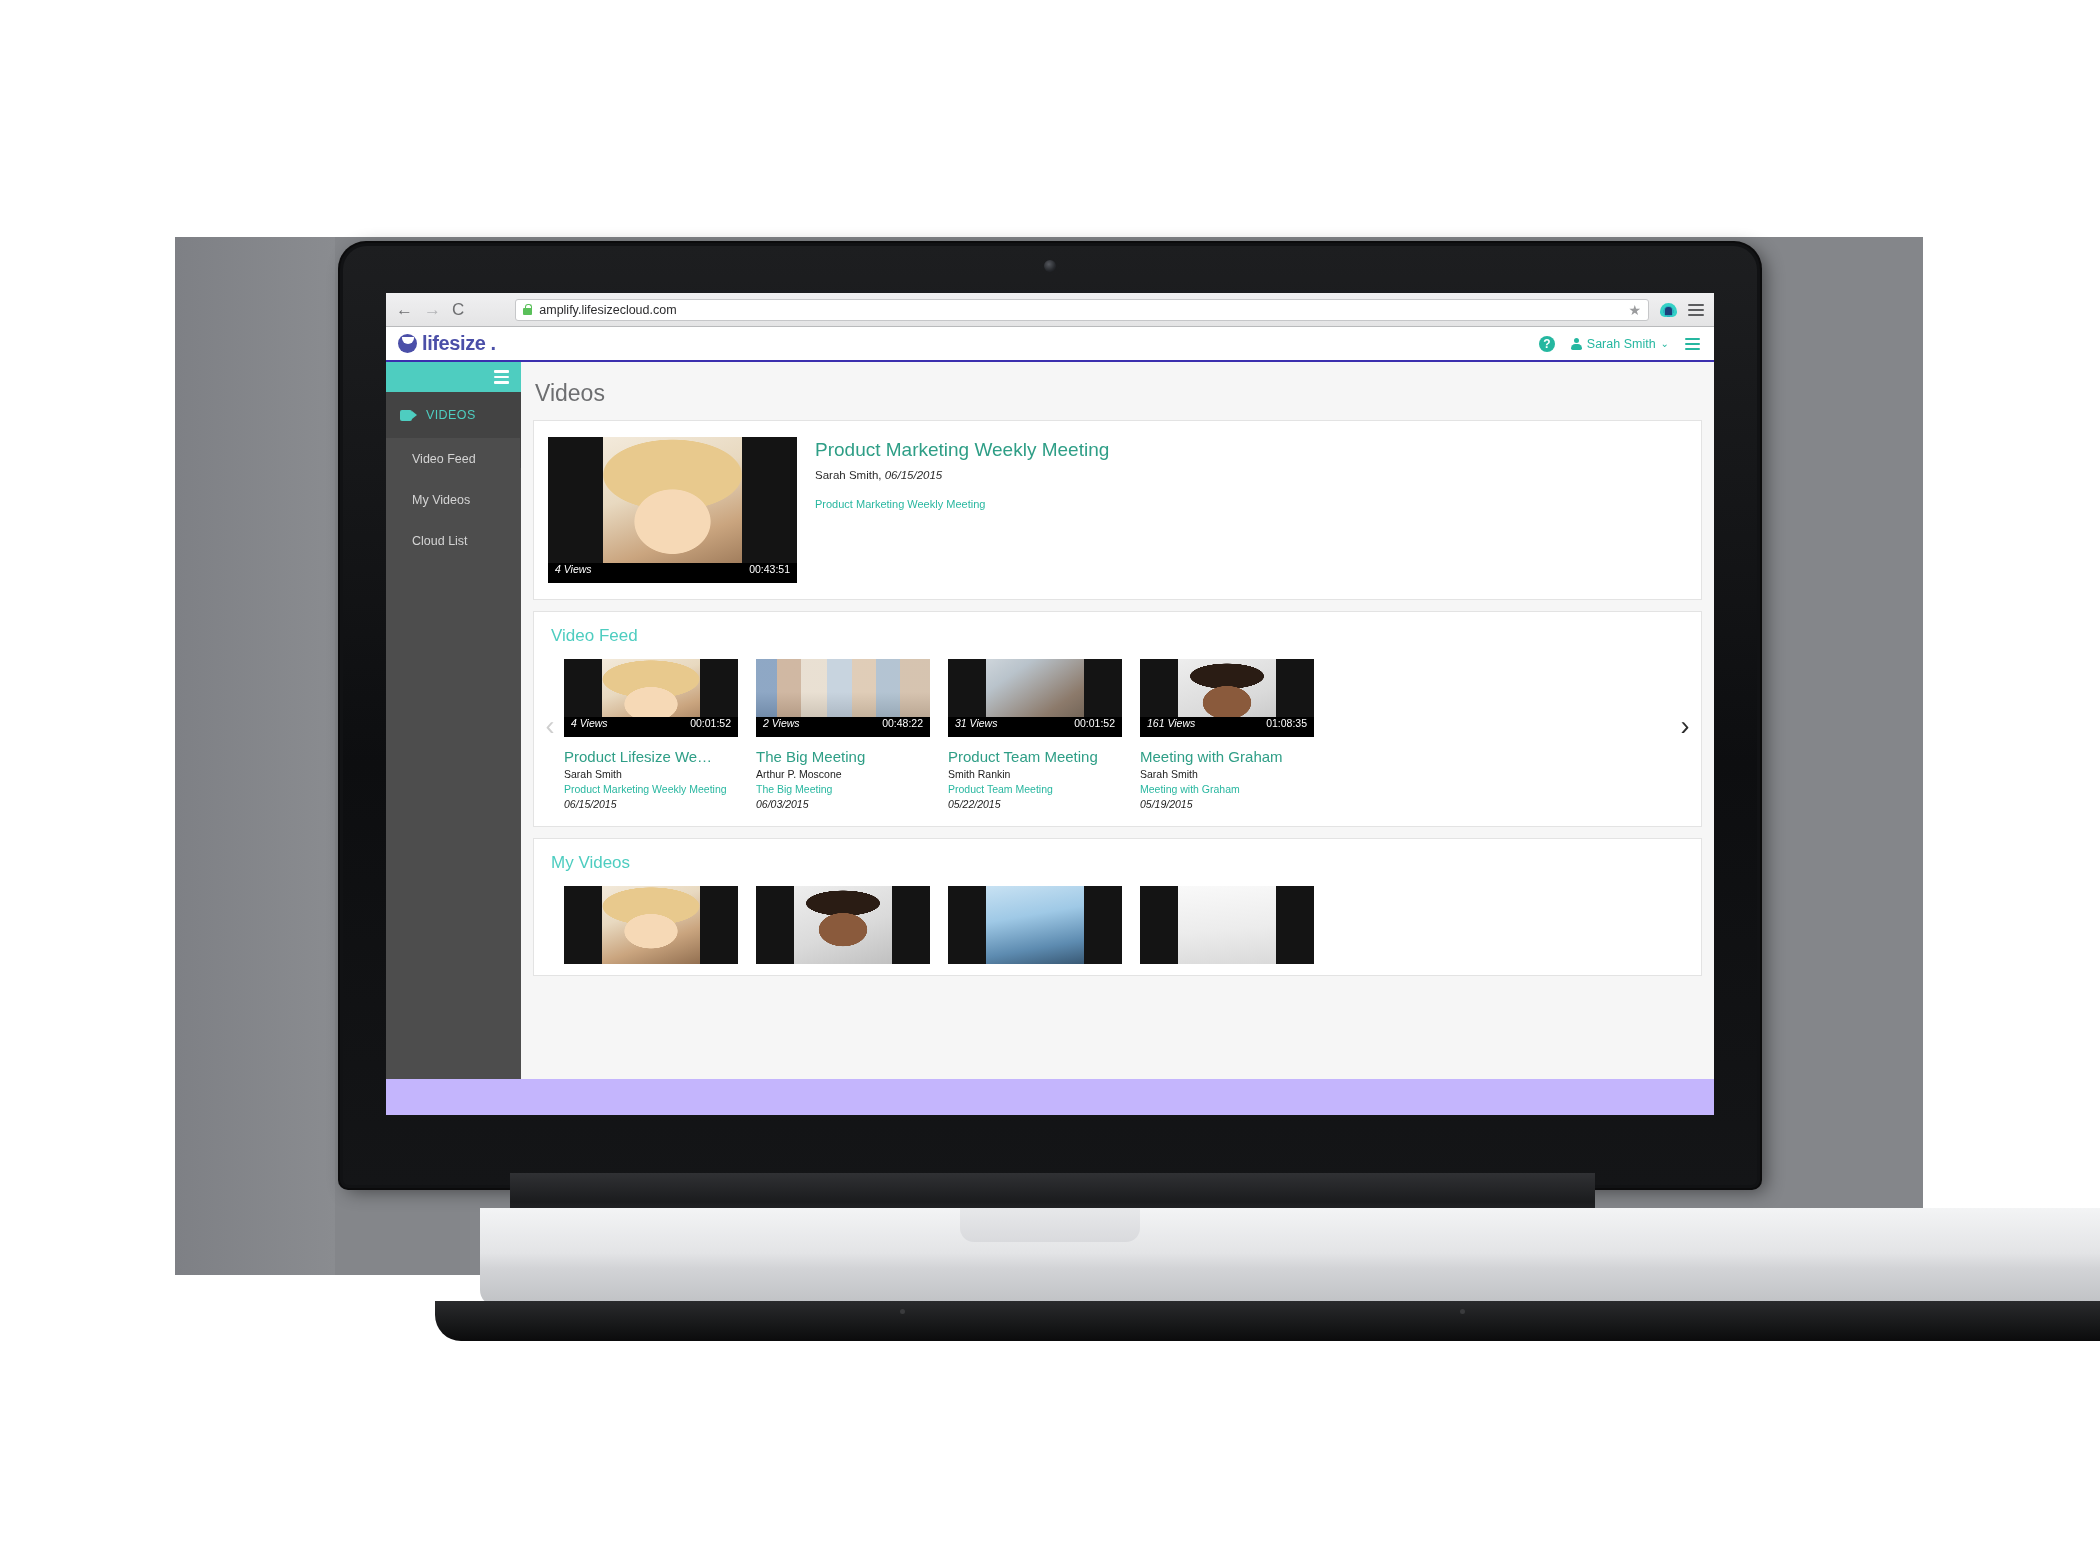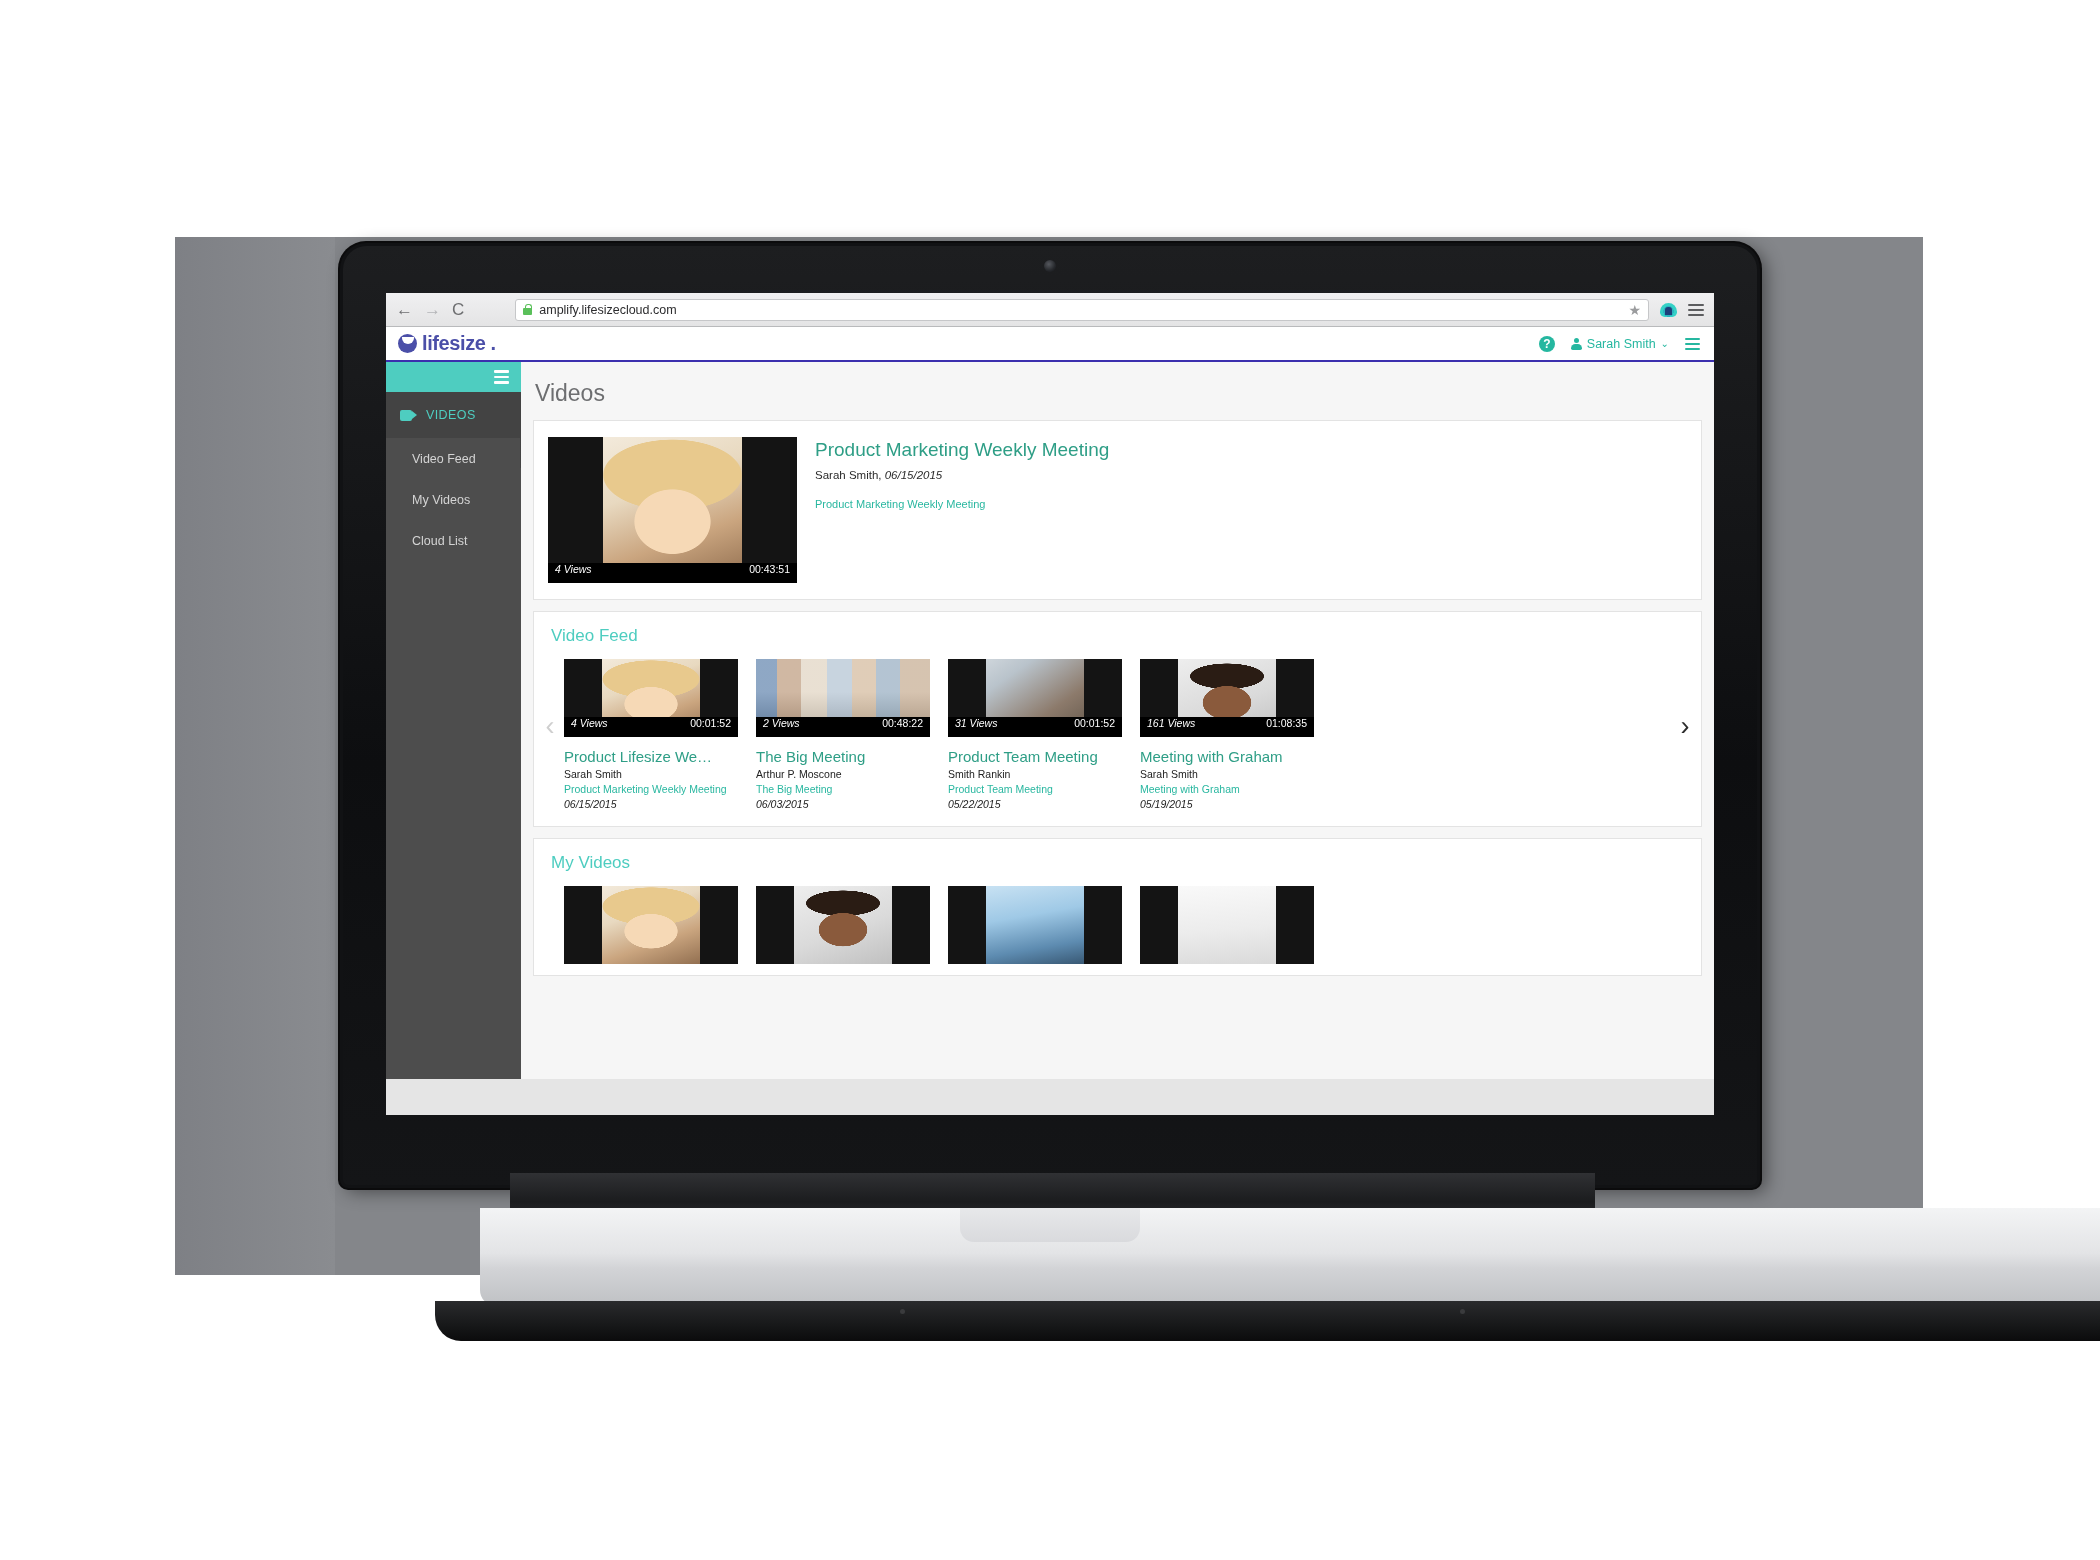--- a/index.html
+++ b/index.html
@@ -137,21 +137,21 @@
     position: relative;
   }
   .ext-ico:after{
     content:""; position:absolute; left:5px; top:4px; width:7px; height:8px;
     background:#1c3f7a; border-radius: 3px 3px 0 0;
   }
   .burger { width:16px; display:flex; flex-direction:column; gap:3px; }
   .burger i { display:block; height:2px; background:#5c5d5f; border-radius:1px; }
 
   
-  .app { position: relative; width: 1328px; height: 872px; background:#e5e5e5; overflow:hidden; }
+  .app { position: relative; width: 1328px; height: 872px; background:#c4b5fd; overflow:hidden; }
 
   .appbar {
     height: 35px; background:#fff; display:flex; align-items:center;
     padding: 0 14px 0 12px; border-bottom: 2px solid #3b2fae;
   }
   .logo { display:flex; align-items:center; gap:5px; }
   .logo-mark {
     width: 19px; height: 19px; border-radius: 50%;
     background: #4b4fa8; position: relative;
   }

